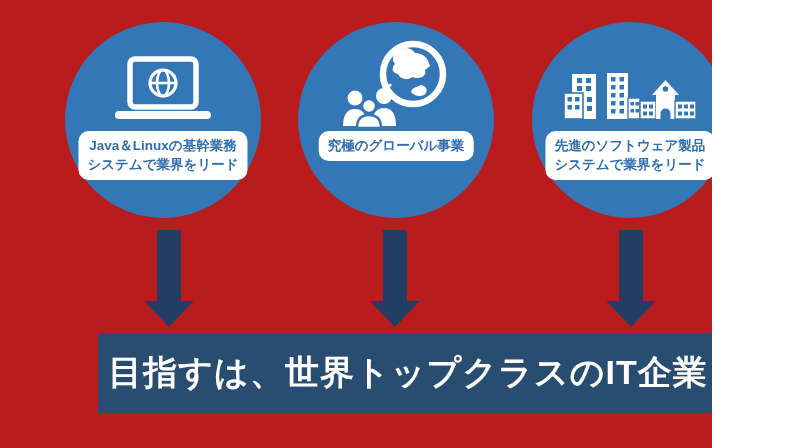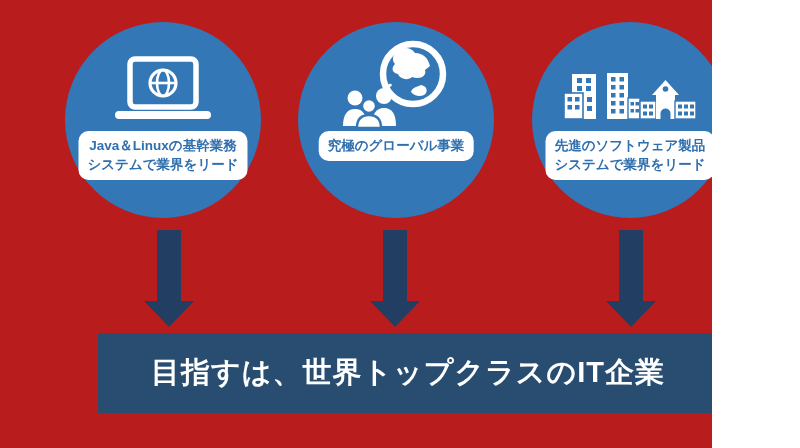--- a/index.html
+++ b/index.html
@@ -60,21 +60,21 @@
   .down-arrow polygon{fill:var(--arrow);}
   .banner{
     position:absolute;
     left:98px;top:333px;
     width:620px;height:80px;
     background:var(--banner-bg);
     display:flex;align-items:center;justify-content:center;
   }
   .banner-title{
     color:var(--banner-text);
-    font-size:29px;
+    font-size:34px;
     font-weight:bold;
     letter-spacing:1px;
     text-align:center;
   }
   
   .wf{fill:#ffffff;}
   .ws{fill:none;stroke:#ffffff;}
   .bf{fill:var(--circle-fill);}
   .bs{stroke:var(--circle-fill);}
 </style>

